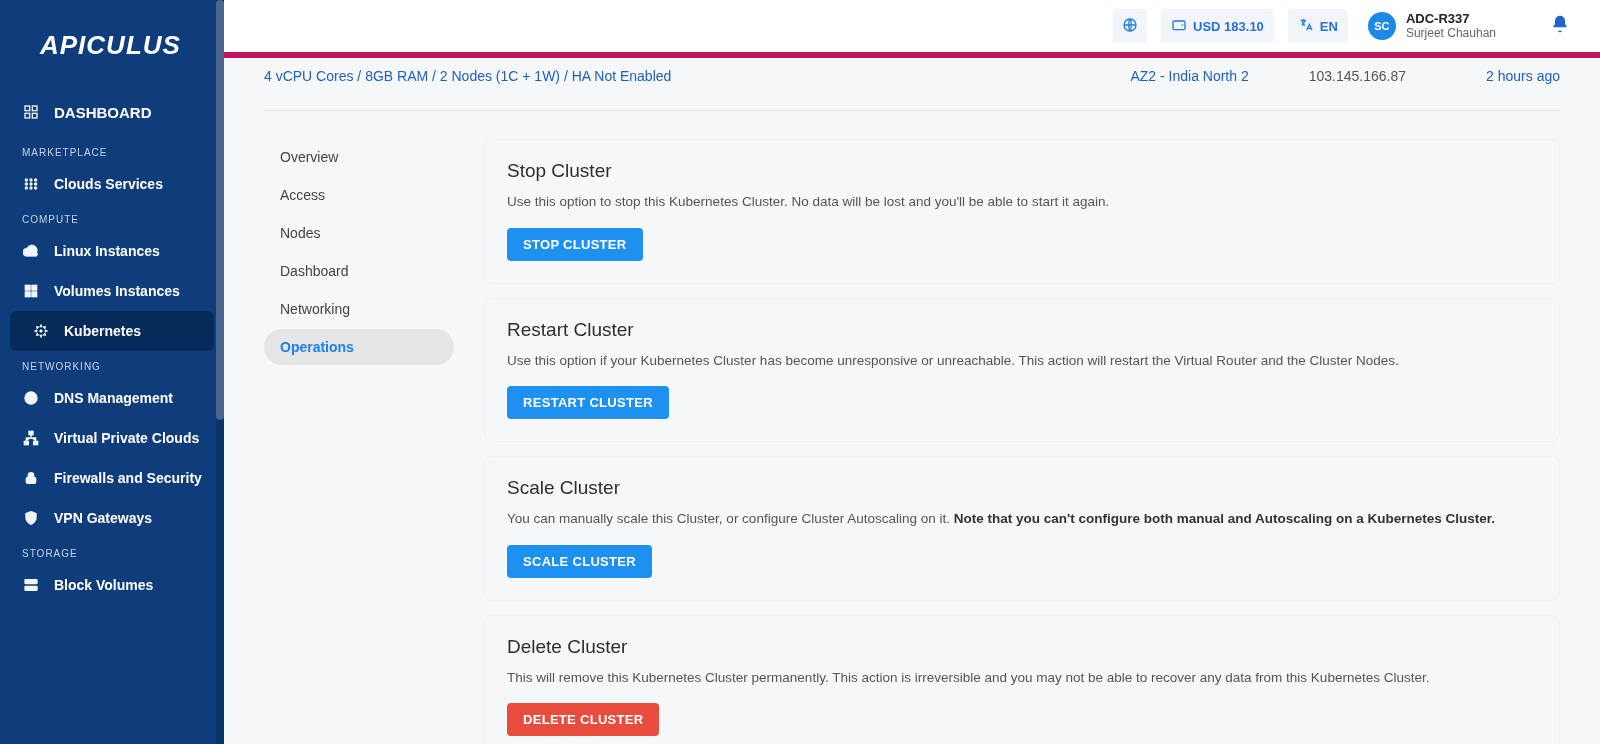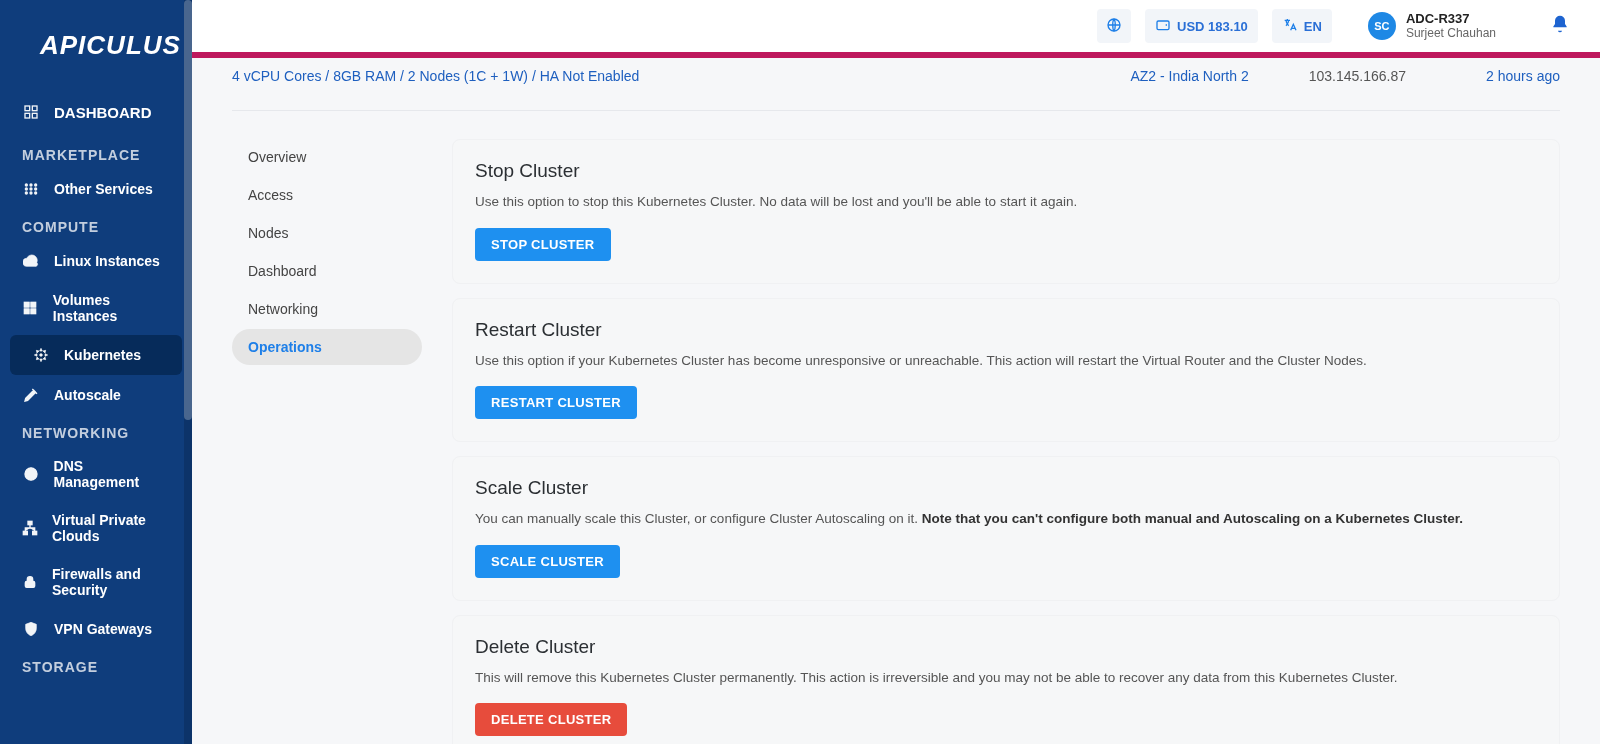--- a/index.html
+++ b/index.html
@@ -1,42 +1,42 @@
 <!DOCTYPE html>
 <html><head>
 <meta charset="utf-8">
 <style>
   * { box-sizing: border-box; margin: 0; padding: 0; }
   body { font-family: "Segoe UI", -apple-system, sans-serif; background: #f6f7f9; color: #333; overflow: hidden; }
   .app { display: flex; height: 744px; width: 1600px; }
 
   
-  .sidebar { width: 192px; background: #0f3d7c; color: #fff; display: flex; flex-direction: column; overflow-y: auto; position: relative; }
+  .sidebar { width: 224px; background: #0f3d7c; color: #fff; display: flex; flex-direction: column; overflow-y: auto; position: relative; }
   .sidebar::-webkit-scrollbar { width: 8px; }
   .sidebar::-webkit-scrollbar-thumb { background: rgba(255,255,255,0.3); border-radius: 4px; }
   .scroll-track { position: absolute; right: 0; top: 0; bottom: 0; width: 8px; background: rgba(0,0,0,0.15); }
   .scroll-thumb { position: absolute; right: 0; top: 0; width: 8px; height: 420px; background: rgba(255,255,255,0.25); border-radius: 4px; }
 
   .brand { padding: 30px 20px 26px 40px; font-size: 26px; font-weight: 800; letter-spacing: 1px; font-style: italic; }
-  .nav-section-label { font-size: 14px; letter-spacing: 1px; opacity: 0.75; padding: 10px 22px 6px 22px; font-weight: 700; }
+  .nav-section-label { font-size: 10px; letter-spacing: 1px; opacity: 0.75; padding: 10px 22px 6px 22px; font-weight: 400; }
   .nav-item { display: flex; align-items: center; gap: 14px; padding: 11px 22px; font-size: 14px; font-weight: 600; cursor: pointer; color: #fff; text-decoration: none; }
   .nav-item.dash { font-size: 15px; font-weight: 700; padding-top:16px; padding-bottom:16px; }
   .nav-item.active { background: #062b5a; border-radius: 6px; margin: 0 10px; }
   .nav-icon { width: 18px; height: 18px; display: inline-flex; align-items: center; justify-content: center; opacity: 0.95; }
   .nav-icon svg { width: 16px; height: 16px; fill: #fff; stroke:#fff; }
 
   
   .main { flex: 1; display: flex; flex-direction: column; background: #fff; }
 
   
   .topbar { height: 58px; display: flex; align-items: center; justify-content: flex-end; padding: 0 30px 0 30px; gap: 14px; border-bottom: 6px solid #be185d; }
   .chip { background: #f2f5f9; border-radius: 4px; height: 34px; display: inline-flex; align-items: center; padding: 0 10px; font-size: 13px; color: #2a6fd6; font-weight: 600; gap: 6px; }
   .chip.icon-only { padding: 0 9px; }
   .avatar { width: 28px; height: 28px; border-radius: 50%; background: #1e88e5; color: #fff; display:inline-flex; align-items:center; justify-content:center; font-size: 11px; font-weight:700; }
-  .userbox { display: flex; align-items: center; gap: 10px; margin-left: 22px; margin-right: 40px; }
+  .userbox { display: flex; align-items: center; gap: 10px; margin-left: 6px; margin-right: 40px; }
   .userbox .meta { display:flex; flex-direction:column; line-height:1.15; }
   .userbox .meta .id { font-size: 13px; font-weight:700; color:#222; }
   .userbox .meta .name { font-size: 12px; color:#666; }
   .bell { color:#1e64d0; }
 
   
   .body { flex:1; background:#f6f7f9; padding: 0 40px 26px 40px; overflow:auto; }
   .summary { display:flex; align-items:center; padding: 10px 0 26px 0; border-bottom: 1px solid #e6e8ec; font-size: 14px; }
   .summary .spec { color:#1e5fbf; font-weight:500; flex:0 0 auto; }
   .summary .az { color:#1e5fbf; font-weight:500; margin-left:auto; padding-right: 60px; }
@@ -86,21 +86,21 @@
               <circle cx="12" cy="6" r="1.5"></circle>
               <circle cx="19" cy="6" r="1.5"></circle>
               <circle cx="5" cy="12" r="1.5"></circle>
               <circle cx="12" cy="12" r="1.5"></circle>
               <circle cx="19" cy="12" r="1.5"></circle>
               <circle cx="5" cy="18" r="1.5"></circle>
               <circle cx="12" cy="18" r="1.5"></circle>
               <circle cx="19" cy="18" r="1.5"></circle>
             </svg>
           </span>
-          <span>Other Services</span>
+          <span>Clouds Services</span>
         </a>
         <div class="nav-section-label">COMPUTE</div>
         <a class="nav-item">
           <span class="nav-icon">
             <svg viewBox="0 0 24 24" fill="#fff">
               <path d="M20.7 14.2A8 8 0 0 0 5.6 8 6 6 0 0 0 6 20h14a4 4 0 0 0 .7-5.8z"></path>
             </svg>
           </span>
           <span>Linux Instances</span>
         </a>
@@ -117,28 +117,20 @@
         </a>
         <a class="nav-item active">
           <span class="nav-icon">
             <svg viewBox="0 0 24 24" fill="#fff">
               <circle cx="12" cy="12" r="2"></circle>
               <path d="M12 2l2 4h-4zM12 22l-2-4h4zM2 12l4-2v4zM22 12l-4 2v-4zM5 5l4 1-3 3zM19 19l-4-1 3-3zM19 5l-1 4-3-3zM5 19l1-4 3 3z"></path>
             </svg>
           </span>
           <span>Kubernetes</span>
         </a>
-        <a class="nav-item">
-          <span class="nav-icon">
-            <svg viewBox="0 0 24 24" stroke-width="2" fill="none">
-              <path d="M14 3l7 7M3 21l4-1 11-11-3-3L4 17zM16 5l3 3"></path>
-            </svg>
-          </span>
-          <span>Autoscale</span>
-        </a>
         <div class="nav-section-label">NETWORKING</div>
         <a class="nav-item">
           <span class="nav-icon">
             <svg viewBox="0 0 24 24" stroke-width="2" fill="none">
               <circle cx="12" cy="12" r="9"></circle>
               <path d="M3 12h18M12 3c2.5 3 2.5 15 0 18M12 3c-2.5 3-2.5 15 0 18"></path>
             </svg>
           </span>
           <span>DNS Management</span>
         </a>
@@ -164,20 +156,31 @@
         </a>
         <a class="nav-item">
           <span class="nav-icon">
             <svg viewBox="0 0 24 24" fill="#fff">
               <path d="M12 2l8 3v6c0 5-3.4 9.7-8 11-4.6-1.3-8-6-8-11V5l8-3z"></path>
             </svg>
           </span>
           <span>VPN Gateways</span>
         </a>
         <div class="nav-section-label">STORAGE</div>
+        <a class="nav-item">
+          <span class="nav-icon">
+            <svg viewBox="0 0 24 24" stroke-width="2" fill="none">
+              <rect x="3" y="4" width="18" height="6" rx="1"></rect>
+              <rect x="3" y="14" width="18" height="6" rx="1"></rect>
+              <circle cx="7" cy="7" r="1" fill="#fff"></circle>
+              <circle cx="7" cy="17" r="1" fill="#fff"></circle>
+            </svg>
+          </span>
+          <span>Block Volumes</span>
+        </a>
       </div>
 
     <div class="scroll-track">
       <div class="scroll-thumb"></div>
     </div>
   </aside>
 
   <div class="main">
 
     <div class="topbar">

